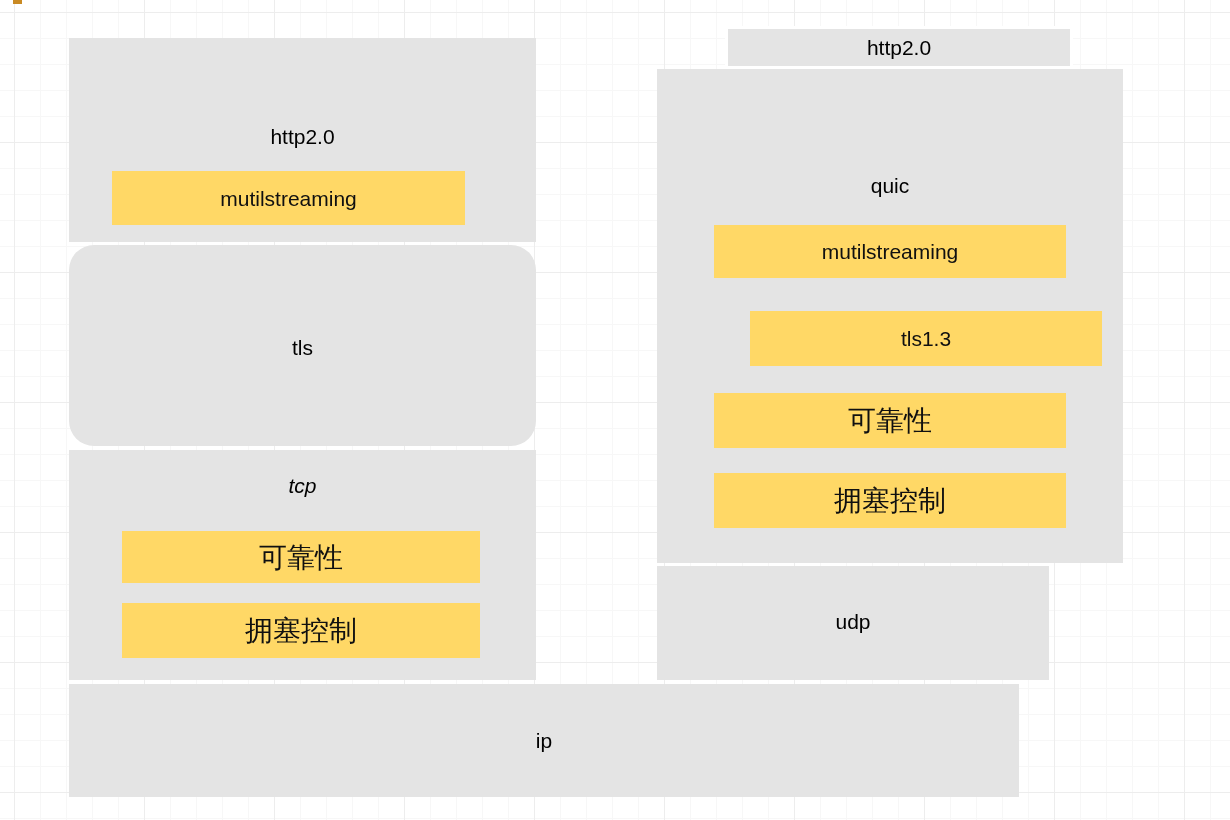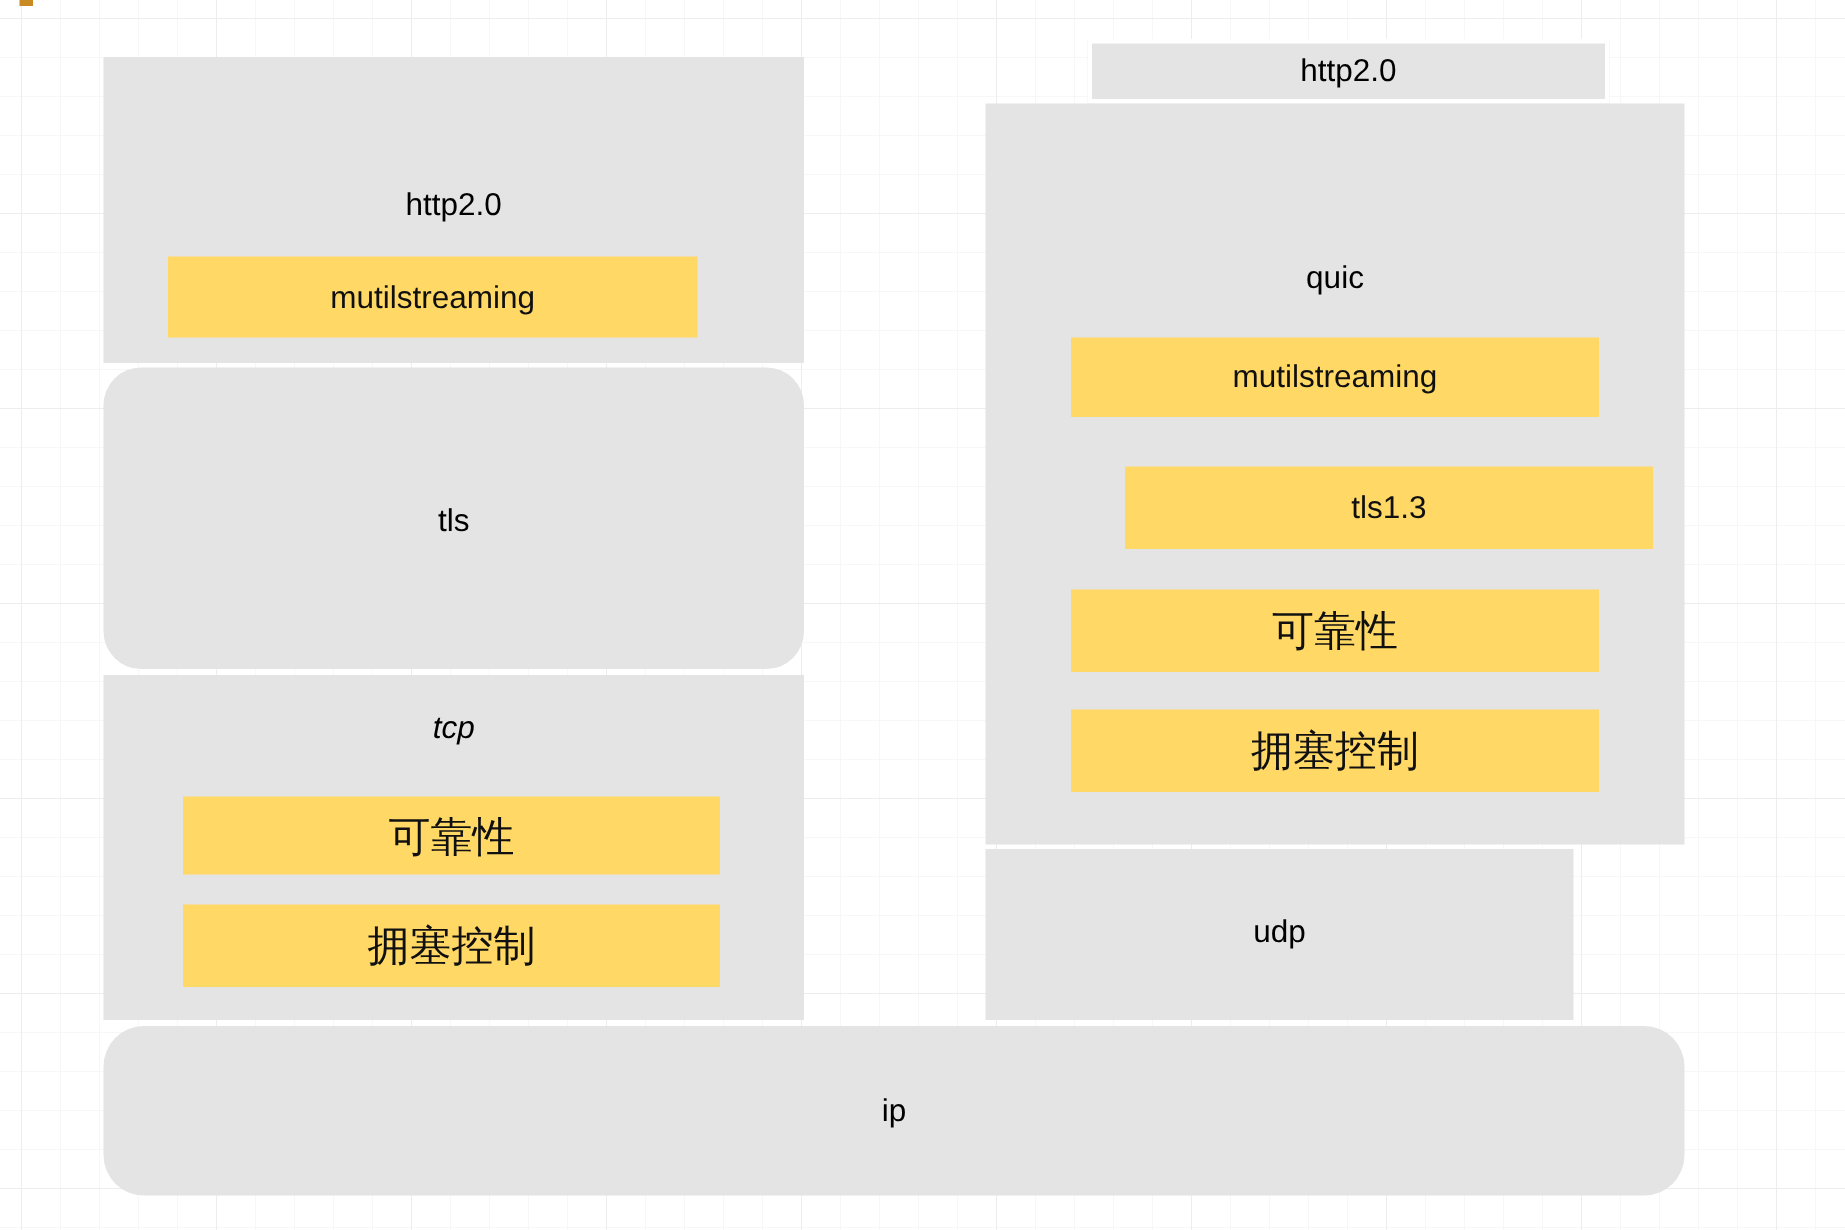--- a/index.html
+++ b/index.html
@@ -98,21 +98,21 @@
 
   #box-udp          { left: 657px; top: 566px; width: 392px; height: 114px; }
   #box-udp .layer-label { top: 45px; }
 
   #feat-mutil-right { left: 714px; top: 225px; width: 352px; height: 53px; }
   #feat-tls13       { left: 714px; top: 311px; width: 352px; height: 55px; margin-left: 36px; }
   #feat-reliab-right{ left: 714px; top: 393px; width: 352px; height: 55px; }
   #feat-cong-right  { left: 714px; top: 473px; width: 352px; height: 55px; }
 
   
-  #box-ip           { left: 69px;  top: 684px; width: 1054px; height: 113px; border-radius: 27px; }
+  #box-ip           { left: 69px;  top: 684px; width: 950px; height: 113px; }
   #box-ip .layer-label { top: 46px; }
 </style>
 </head>
 <body>
 
 <div id="canvas">
 
   <div class="corner-mark"></div>
 
   <div class="layer" id="box-http2-left">

